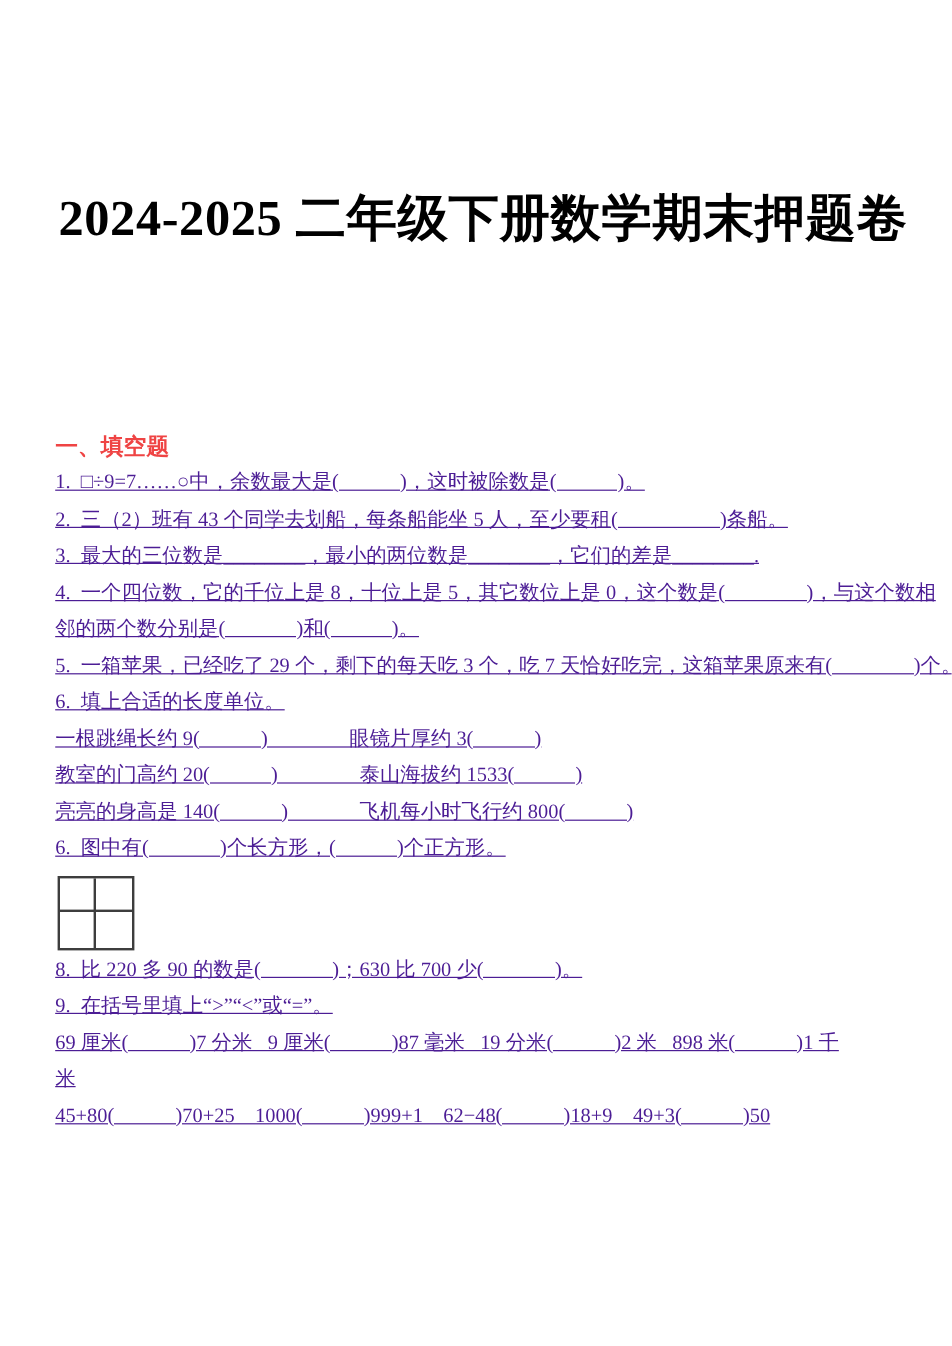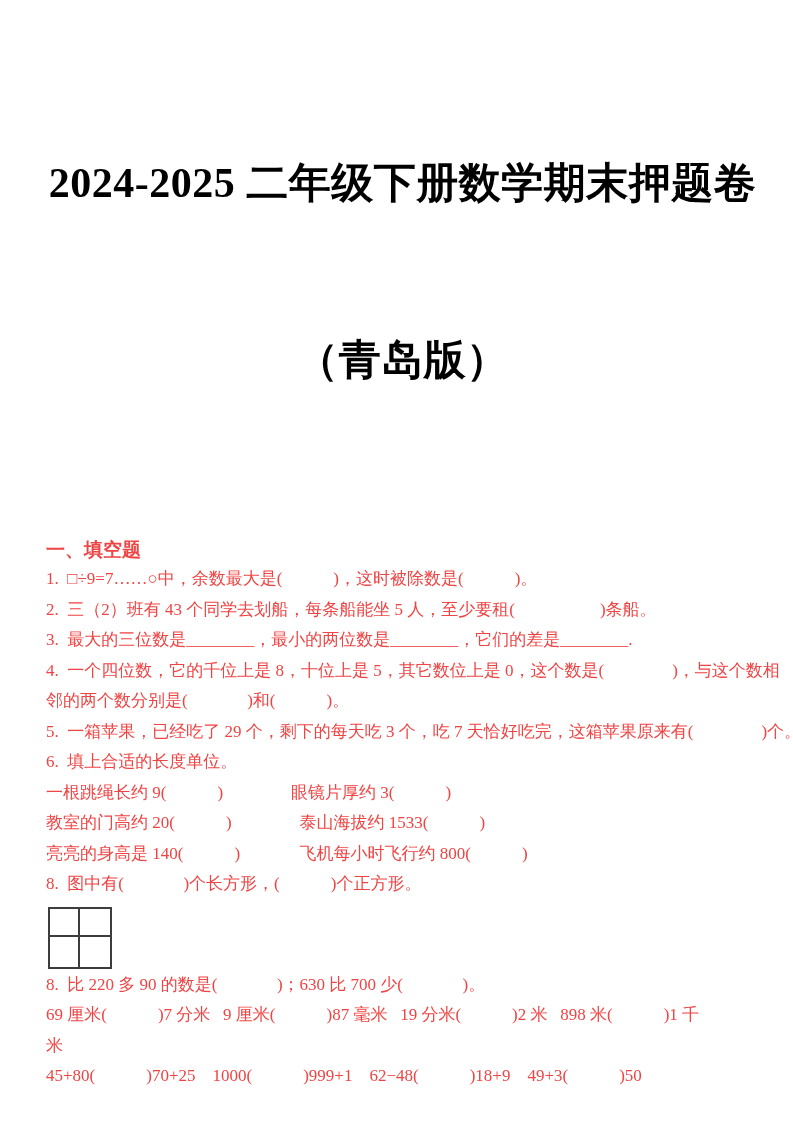--- a/index.html
+++ b/index.html
@@ -36,21 +36,22 @@
     font-weight: 700;
     line-height: 28px;
     color: #ef4444;
     white-space: pre;
   }
   .sec1 .sec-heading { margin-top: 28px; }
   .line {
     font-size: 17px;
     line-height: 30.5px;
     white-space: pre;
-    color: #ef4444;
+    color: #4c1d95;
+    text-decoration: underline;
   }
   .figure {
     box-sizing: border-box;
     position: relative;
     width: 64px;
     height: 62px;
     margin: 7px 0 1px 2px;
     border: 2px solid #3d3d3d;
     background: #ffffff;
   }
@@ -69,42 +70,42 @@
     background: #3d3d3d;
   }
 </style>
 </head>
 <body>
 
 <div class="page">
 
   <h1 class="title">
     <span>2024-2025 二年级下册数学期末押题卷</span>
-    <span>（青岛版）</span>
   </h1>
 
   <section class="sec1">
     <div class="sec-heading">一、填空题</div>
     <div class="line">1.  □÷9=7……○中，余数最大是(            )，这时被除数是(            )。</div>
     <div class="line">2.  三（2）班有 43 个同学去划船，每条船能坐 5 人，至少要租(                    )条船。</div>
     <div class="line">3.  最大的三位数是________，最小的两位数是________，它们的差是________.</div>
     <div class="line">4.  一个四位数，它的千位上是 8，十位上是 5，其它数位上是 0，这个数是(                )，与这个数相</div>
     <div class="line">邻的两个数分别是(              )和(            )。</div>
     <div class="line">5.  一箱苹果，已经吃了 29 个，剩下的每天吃 3 个，吃 7 天恰好吃完，这箱苹果原来有(                )个。</div>
     <div class="line">6.  填上合适的长度单位。</div>
     <div class="line">一根跳绳长约 9(            )                眼镜片厚约 3(            )</div>
     <div class="line">教室的门高约 20(            )                泰山海拔约 1533(            )</div>
     <div class="line">亮亮的身高是 140(            )              飞机每小时飞行约 800(            )</div>
-    <div class="line">8.  图中有(              )个长方形，(            )个正方形。</div>
+    <div class="line">6.  图中有(              )个长方形，(            )个正方形。</div>
 
     <div class="figure">
       <div class="figure-vline"></div>
       <div class="figure-hline"></div>
     </div>
 
     <div class="line">8.  比 220 多 90 的数是(              )；630 比 700 少(              )。</div>
+    <div class="line">9.  在括号里填上“&gt;”“&lt;”或“=”。</div>
     <div class="line">69 厘米(            )7 分米   9 厘米(            )87 毫米   19 分米(            )2 米   898 米(            )1 千</div>
     <div class="line">米</div>
     <div class="line">45+80(            )70+25    1000(            )999+1    62−48(            )18+9    49+3(            )50</div>
 
   </section>
 
 </div>
 
 </body></html>

